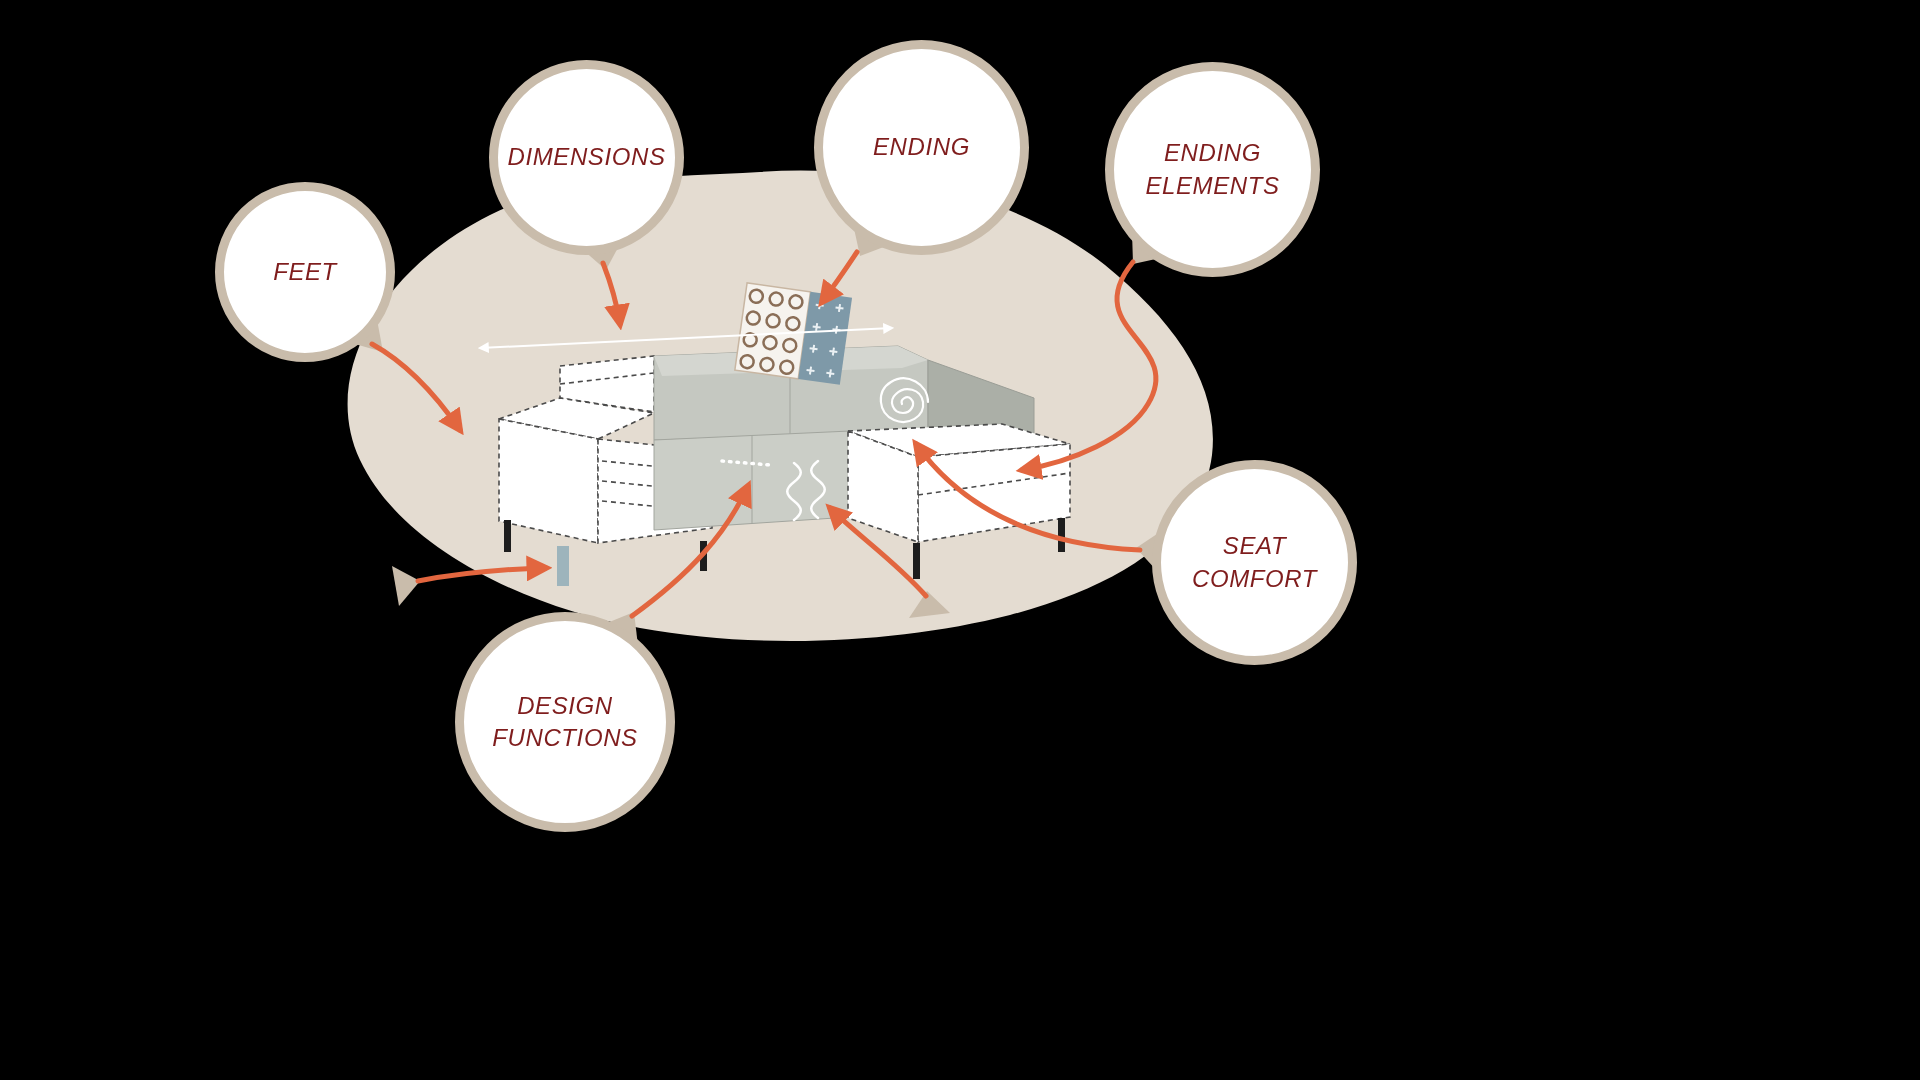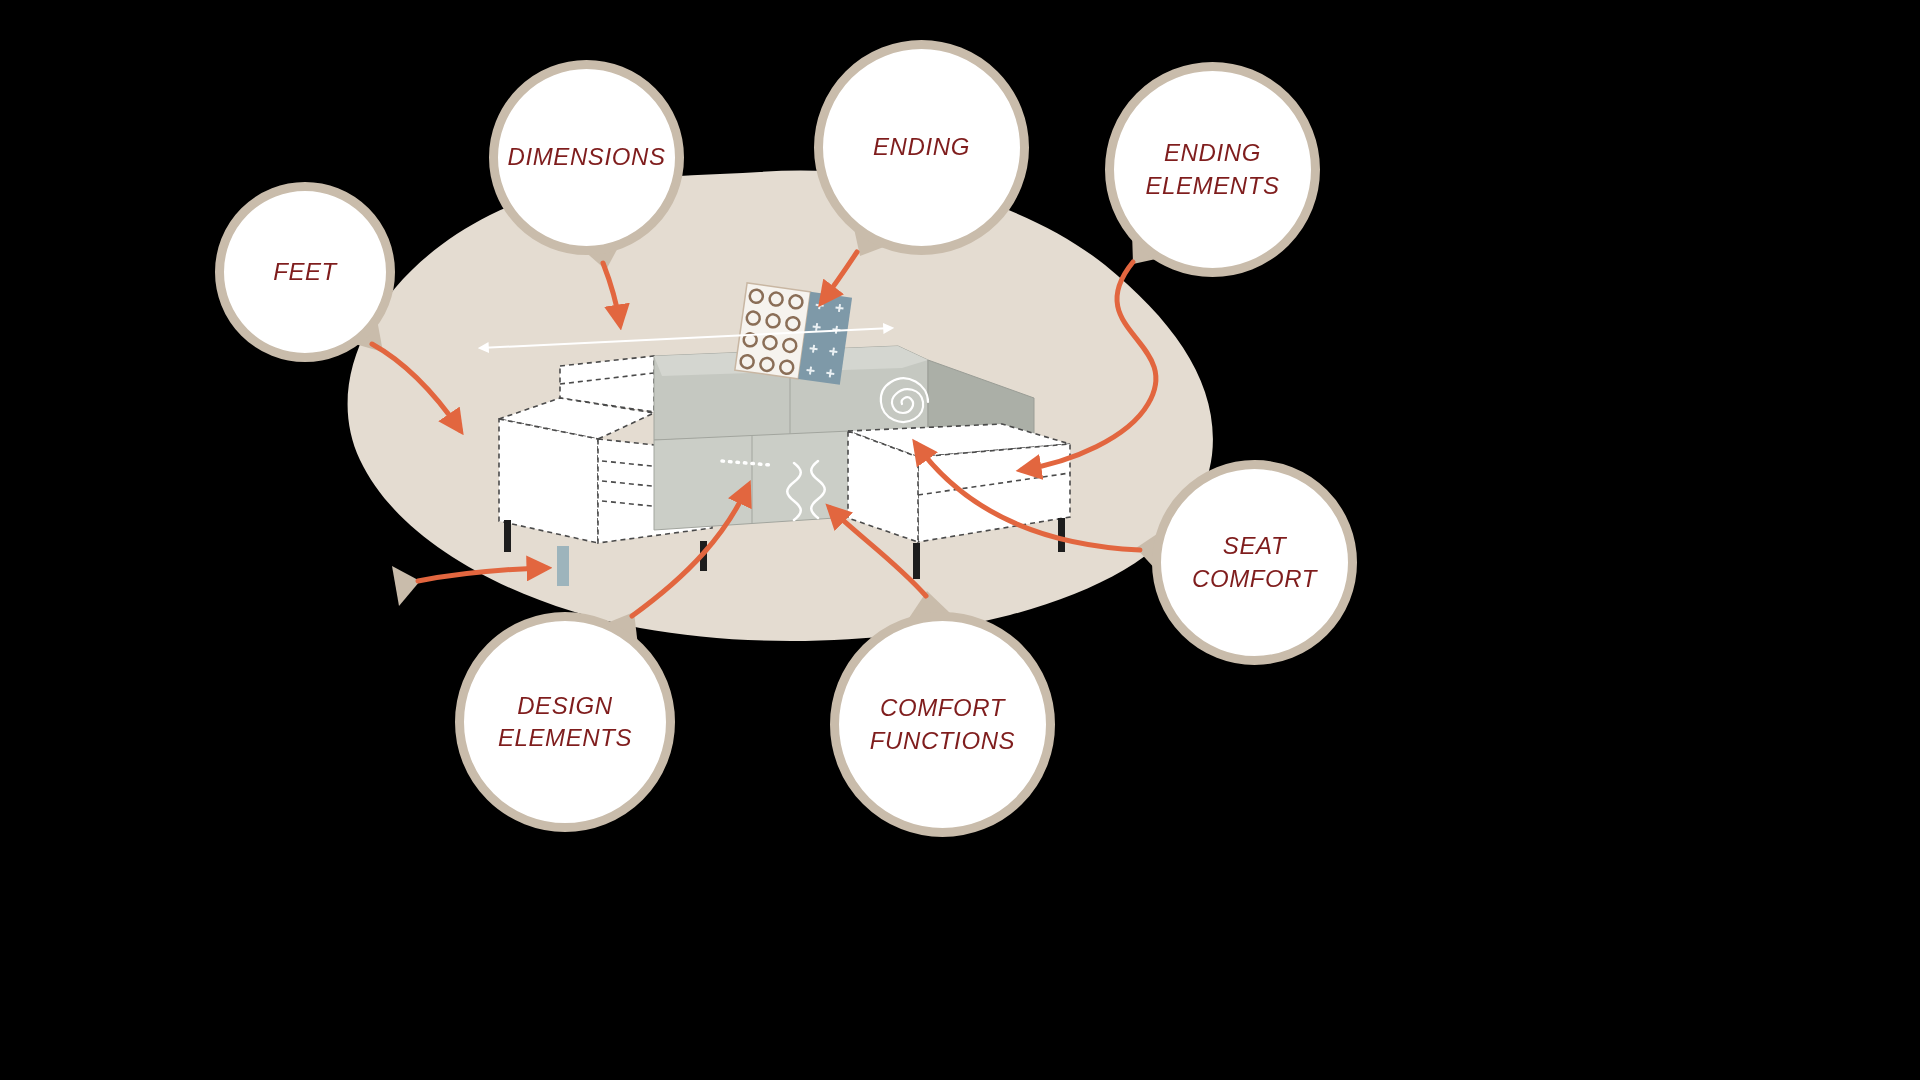--- a/index.html
+++ b/index.html
@@ -161,20 +161,17 @@
   </div>
   <div class="node node-covers">
     <span class="label">ENDING</span>
   </div>
   <div class="node node-ending">
     <span class="label">ENDING ELEMENTS</span>
   </div>
   <div class="node node-seat">
     <span class="label">SEAT COMFORT</span>
   </div>
-  <div class="node node-comfort">
-    <span class="label">COMFORT FUNCTIONS</span>
-  </div>
   <div class="node node-design">
-    <span class="label">DESIGN ELEMENTS</span>
+    <span class="label">DESIGN FUNCTIONS</span>
   </div>
 
 </div>
 
 </body></html>

